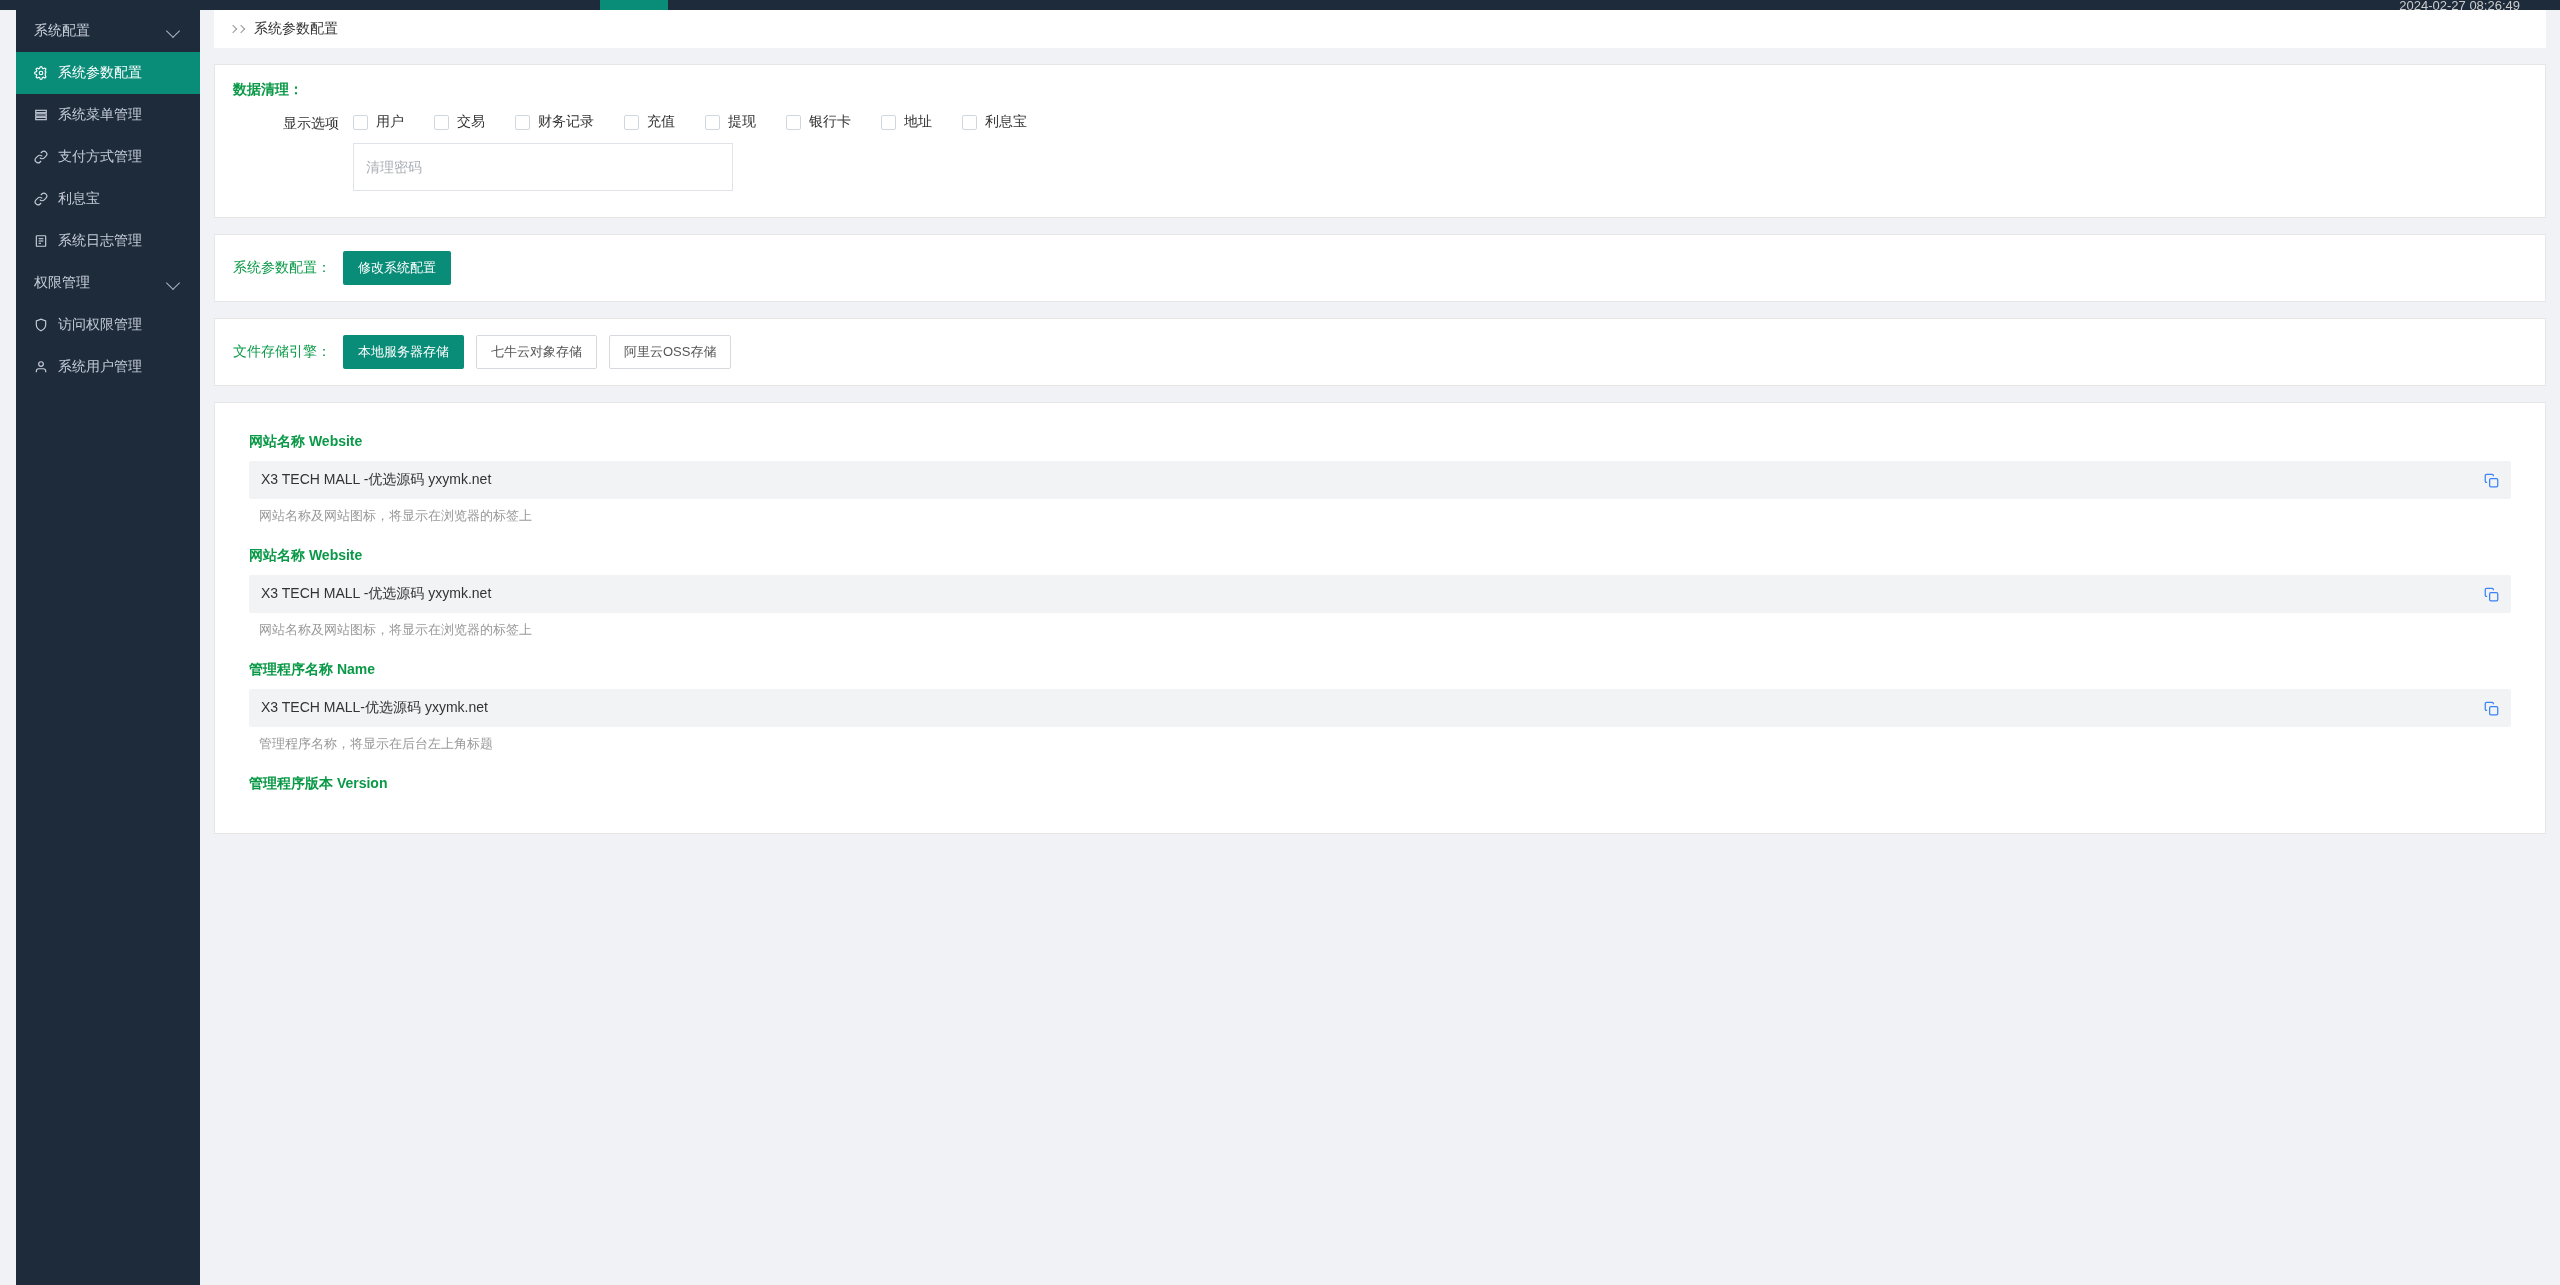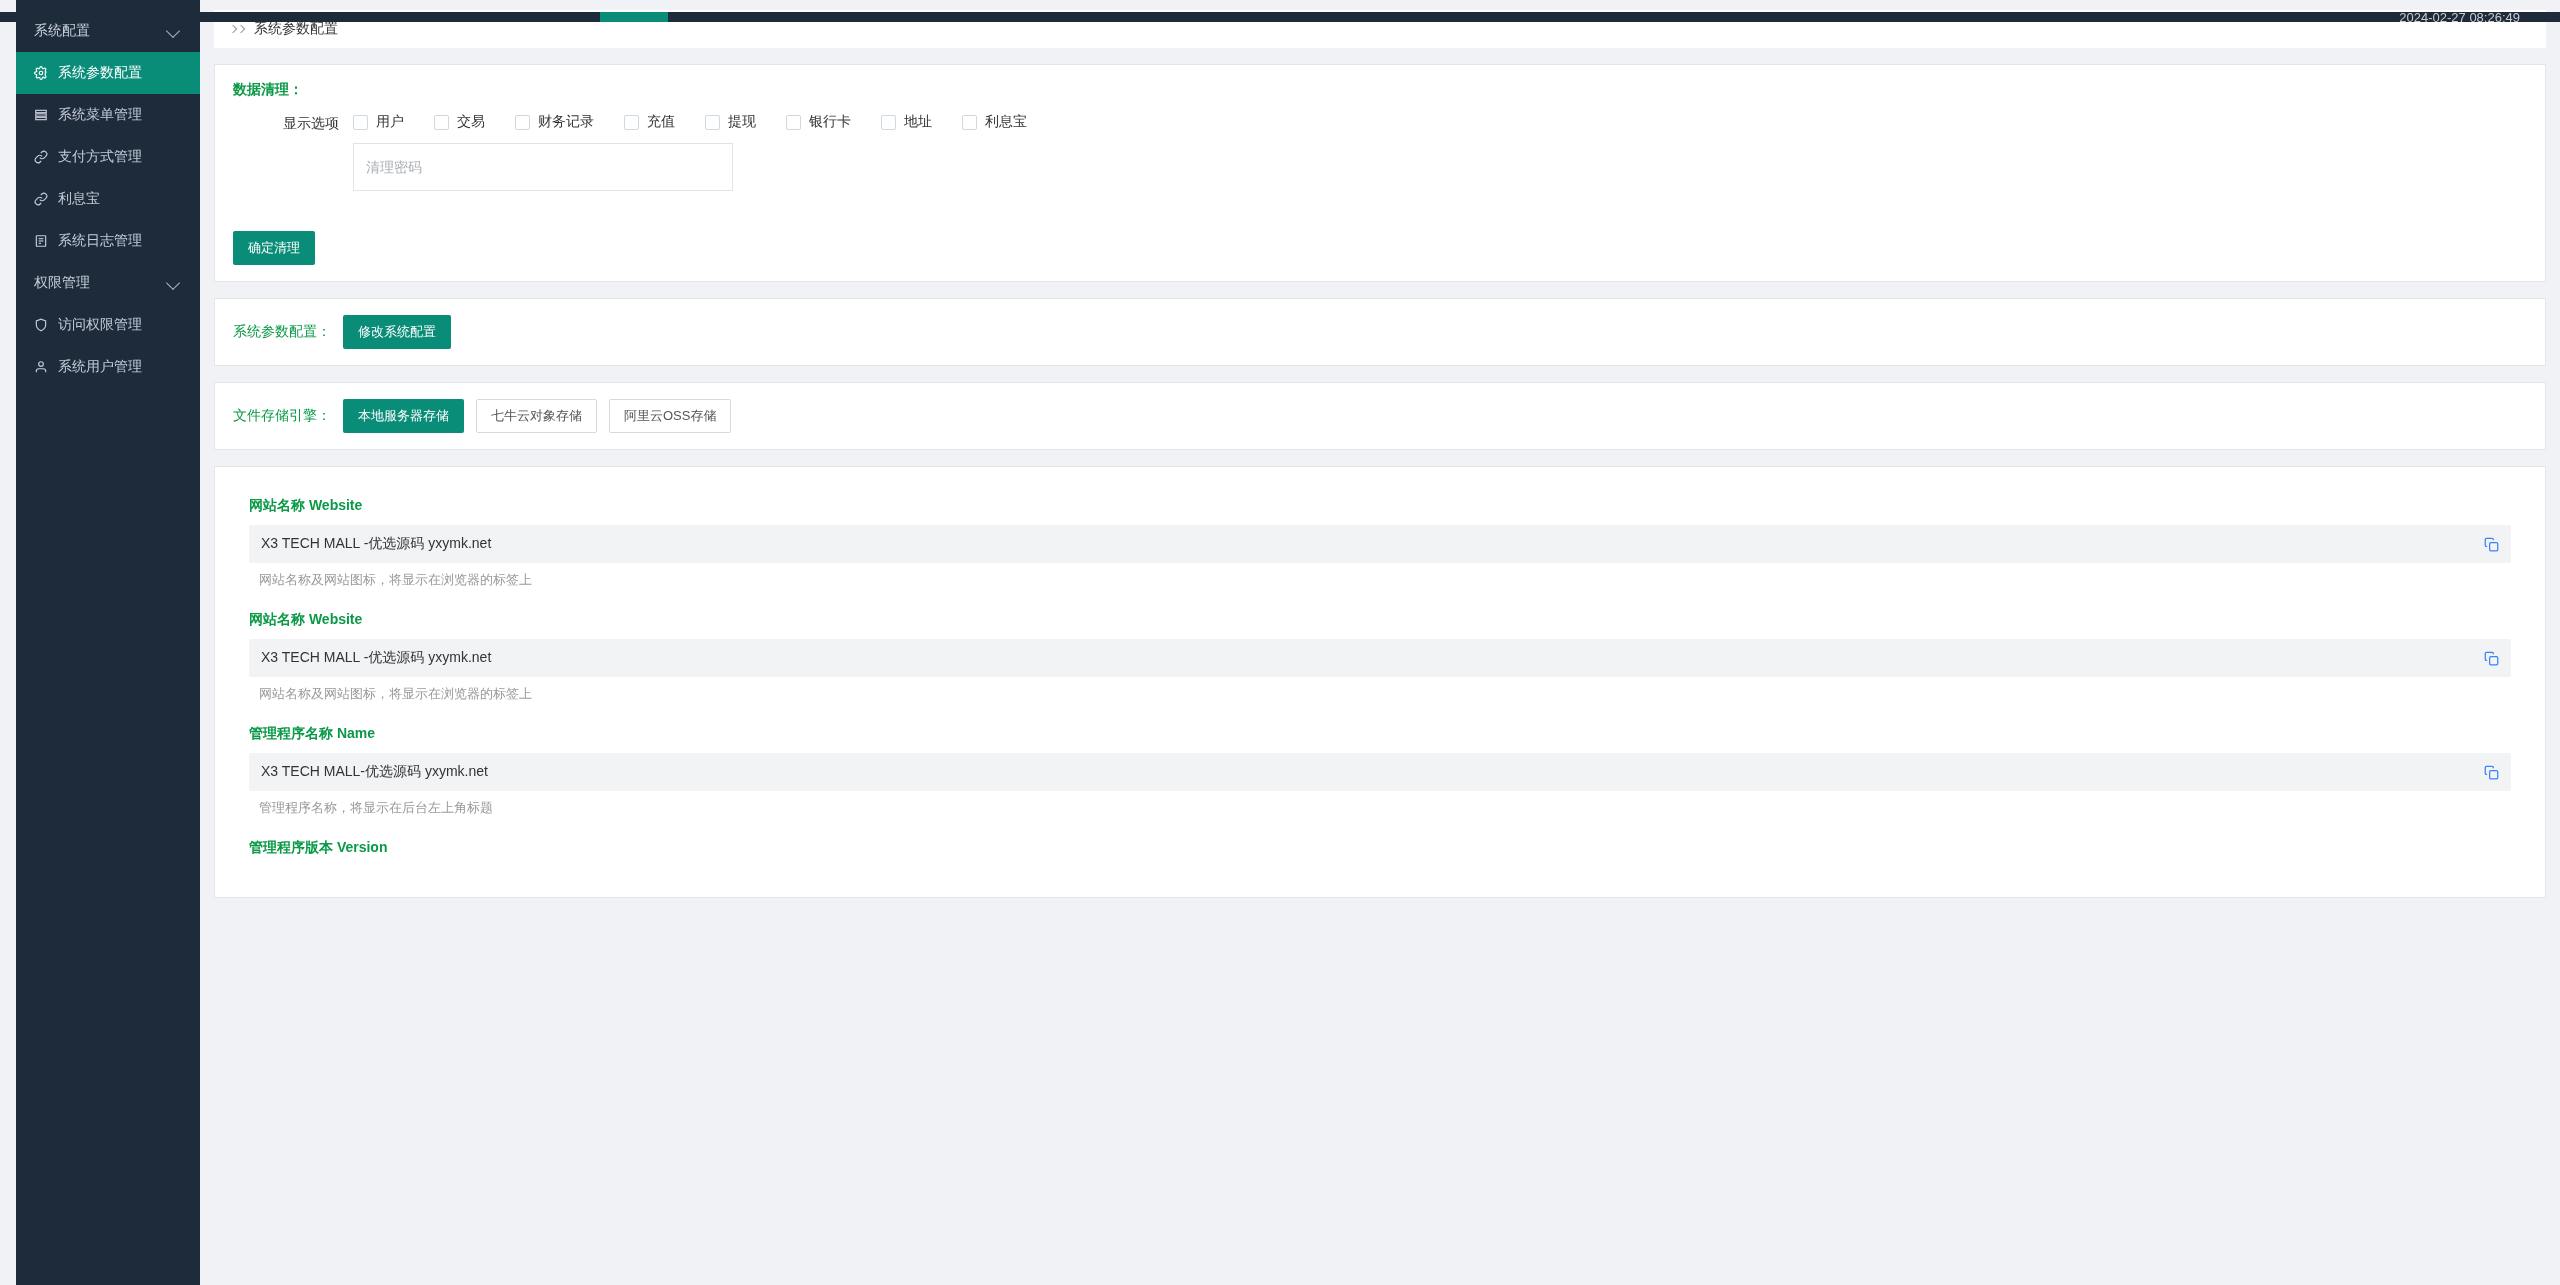--- a/index.html
+++ b/index.html
@@ -1,20 +1,20 @@
 <!DOCTYPE html>
 <html><head>
   <meta charset="utf-8">
   <style>
     * { margin: 0; padding: 0; box-sizing: border-box; font-family: "Microsoft YaHei", Arial, sans-serif; }
     body { background: #f0f2f5; }
     .app { display: flex; min-height: 100vh; }
     
     
-    .header { position: fixed; top: 12px; left: 0; right: 0; height: 10px; background: #1e2b3b; z-index: 100; display: flex; align-items: center; justify-content: flex-end; padding: 0 40px 0 0; color: #ccc; font-size: 13px; }
+    .header { position: fixed; top: 0; left: 0; right: 0; height: 10px; background: #1e2b3b; z-index: 100; display: flex; align-items: center; justify-content: flex-end; padding: 0 40px 0 0; color: #ccc; font-size: 13px; }
     .header-accent { position: absolute; left: 600px; top: 0; width: 68px; height: 10px; background: #098c78; }
     
     
     .sidebar { width: 184px; background: #1e2b3b; color: #b4bccb; padding-top: 10px; flex-shrink: 0; margin-left: 16px; }
     .menu-group { display: flex; align-items: center; justify-content: space-between; padding: 12px 18px; font-size: 14px; cursor: pointer; color: #c9d0db; }
     .menu-item { display: flex; align-items: center; padding: 12px 18px; font-size: 14px; cursor: pointer; gap: 10px; color: #c5ccd8; }
     .menu-item.active { background: #098c78; color: #fff; }
     .menu-item .icon { width: 14px; height: 14px; display: inline-flex; align-items: center; justify-content: center; }
     .chev { width: 10px; height: 10px; border-right: 1.5px solid #aab3c2; border-bottom: 1.5px solid #aab3c2; transform: rotate(45deg); margin-right: 4px; }
     
@@ -183,23 +183,20 @@
               </label>
             <label class="checkbox-item">
                 <span class="checkbox"></span>
                 <span>利息宝</span>
               </label>
           </div>
           <div style="margin-top:12px;">
             <input type="password" class="input-text" style="width: 380px;" placeholder="清理密码">
           </div>
         </div>
-      </div>
-      <div style="margin-top:40px;">
-        <button class="btn green">确定清理</button>
       </div>
     </div>
 
     <div class="panel bordered">
       <div class="inline-row">
         <span class="inline-title">系统参数配置：</span>
         <button class="btn green">修改系统配置</button>
       </div>
     </div>
 

